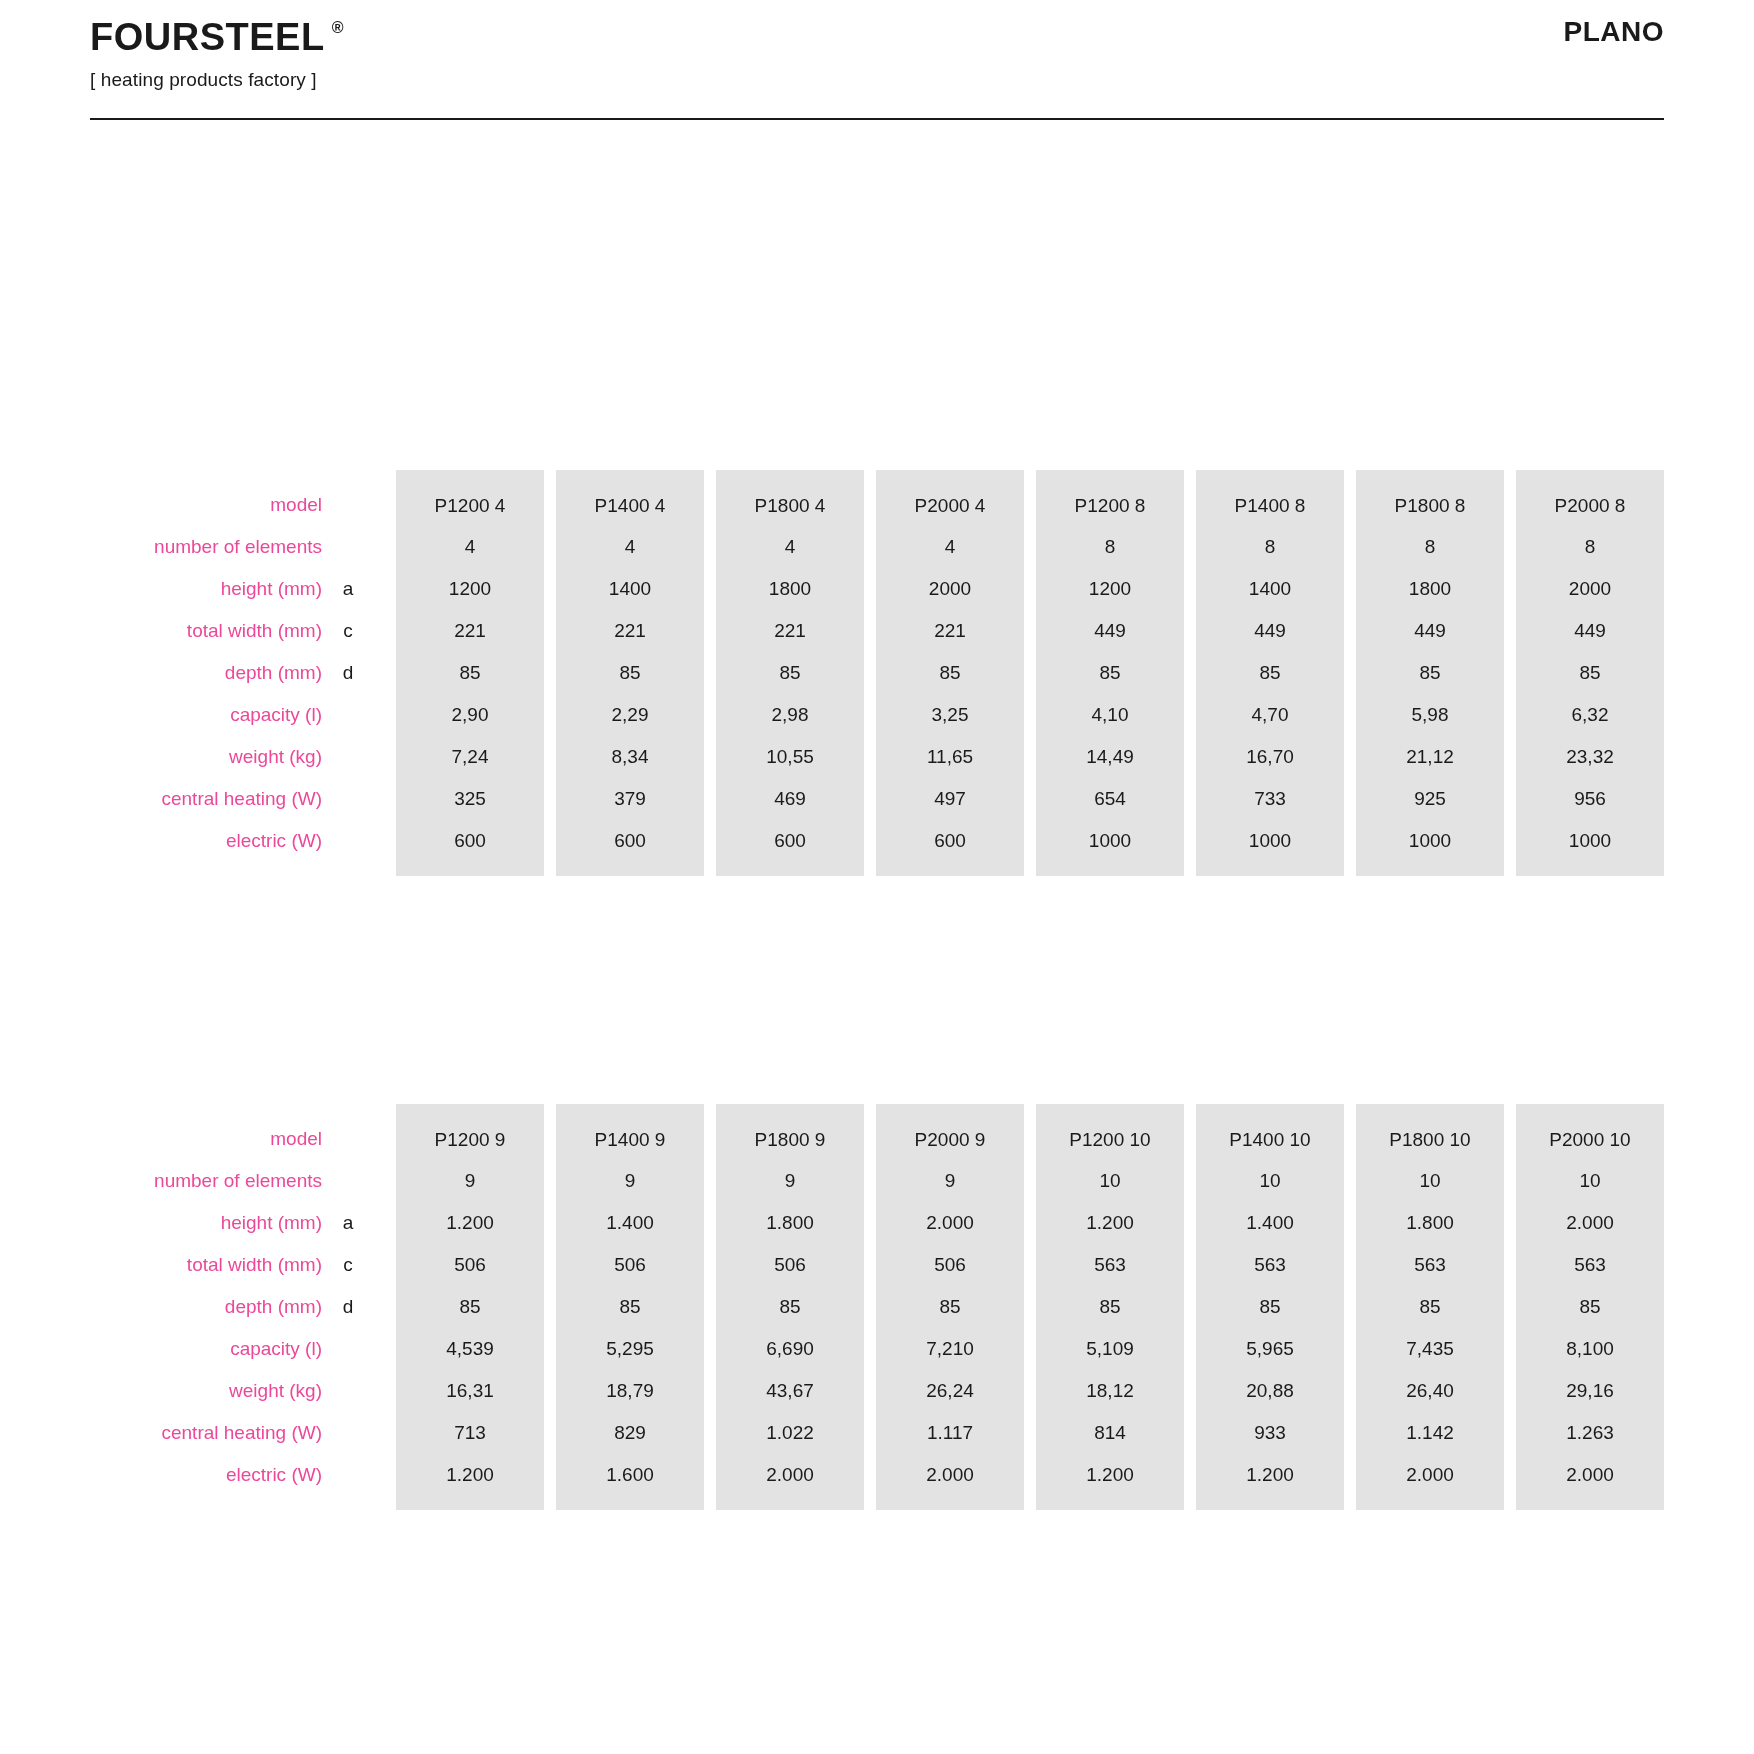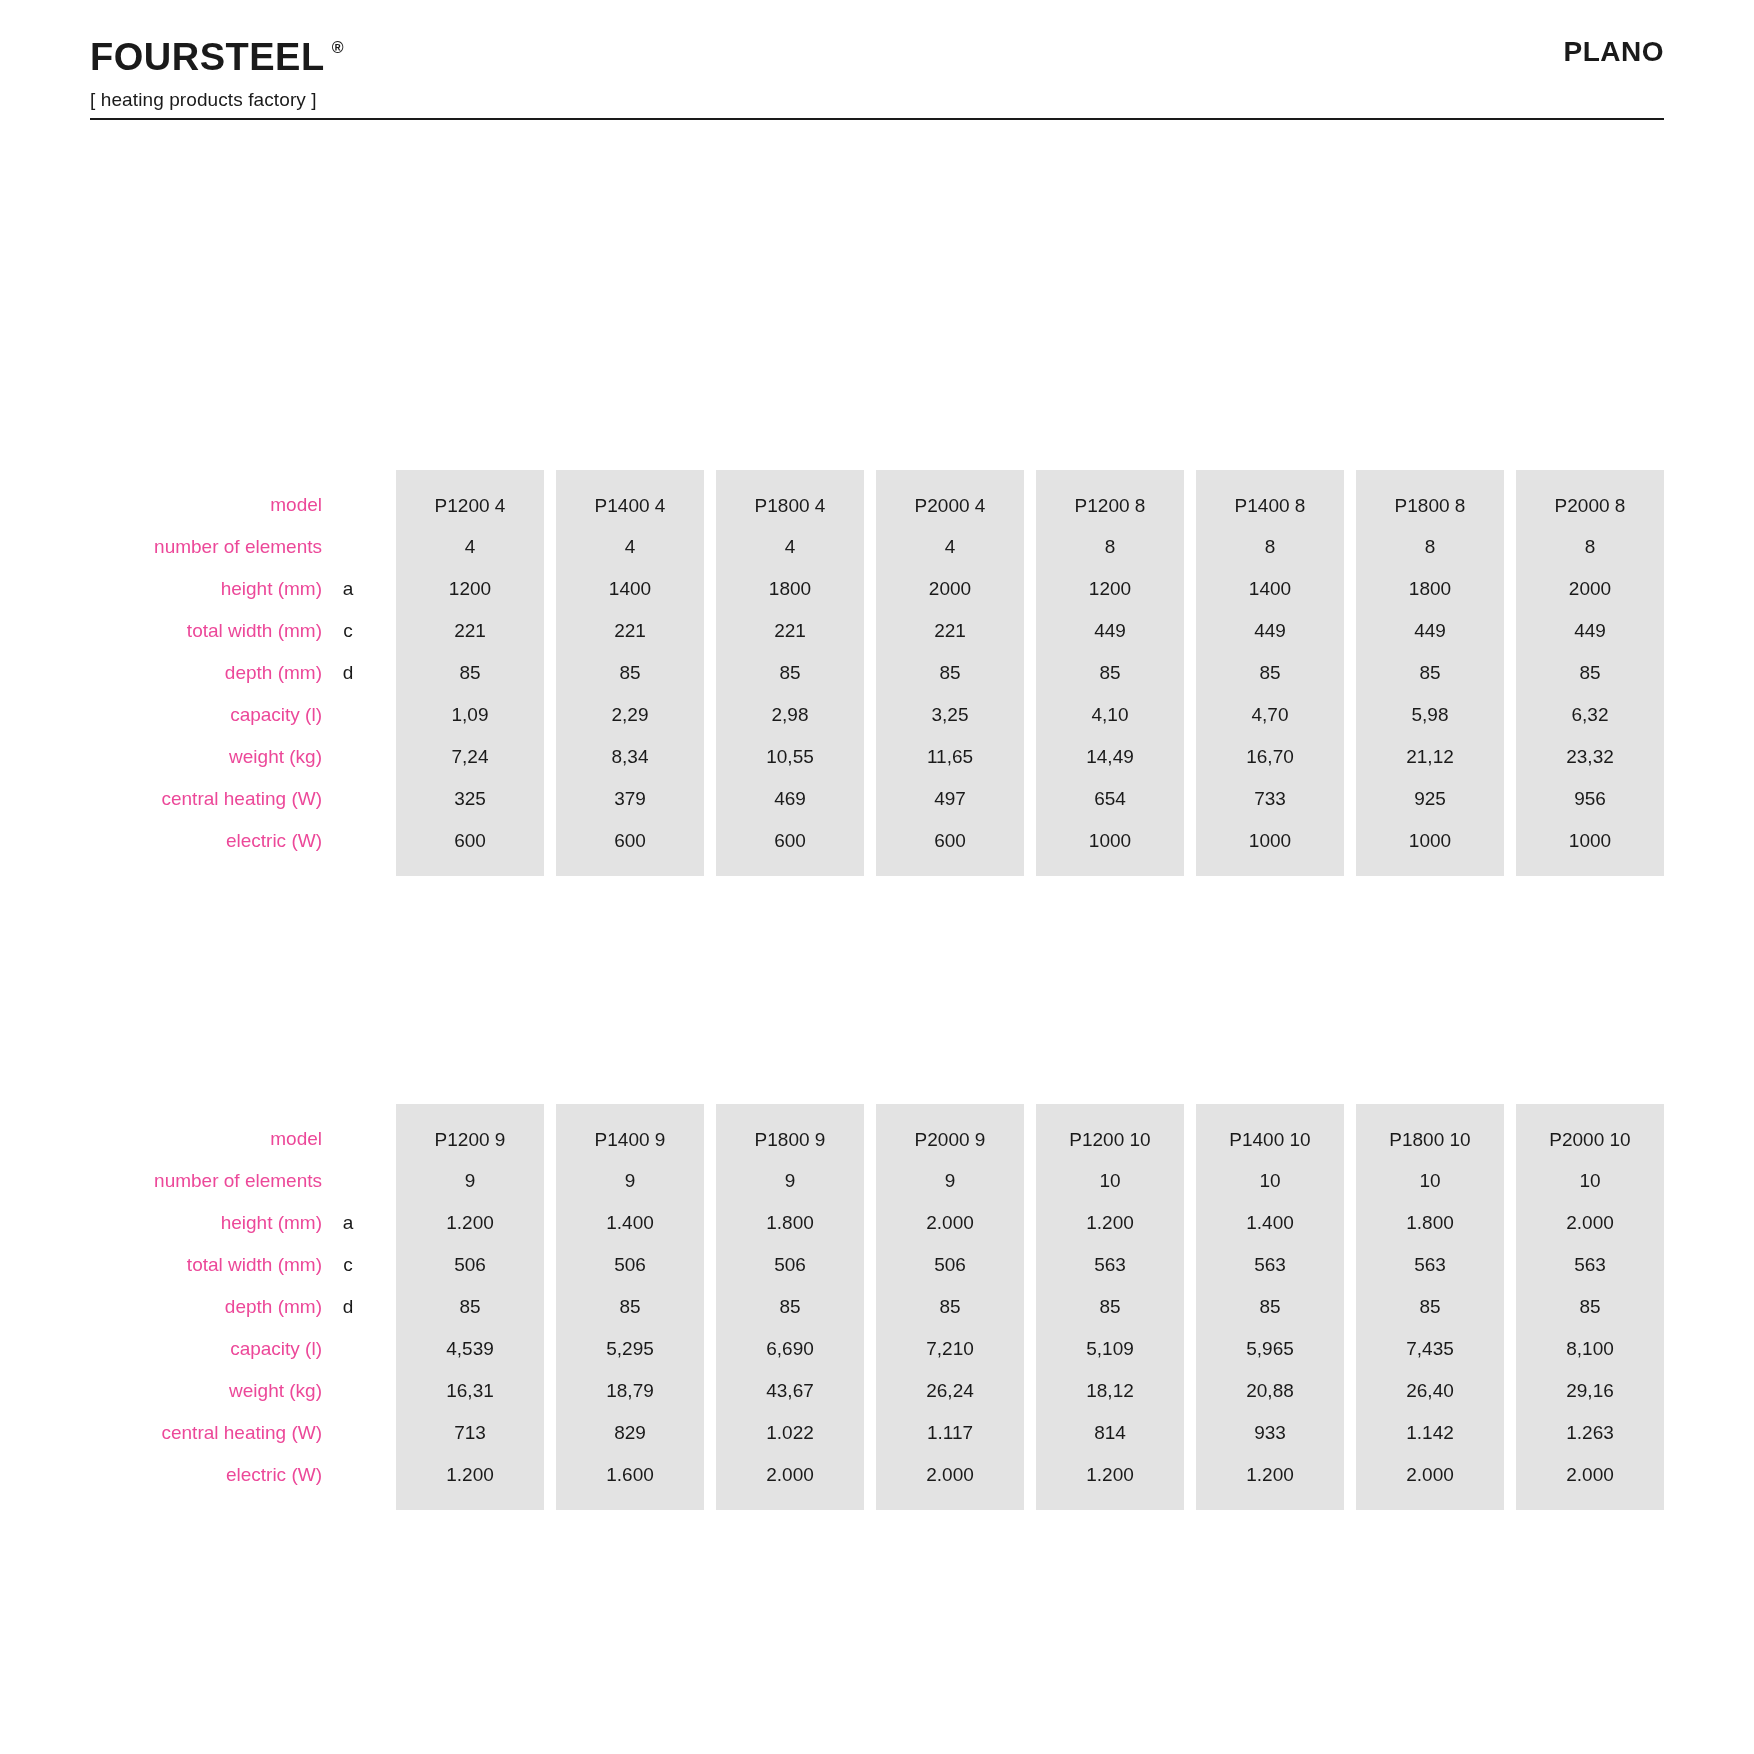--- a/index.html
+++ b/index.html
@@ -19,21 +19,21 @@
     width: 1754px;
     height: 1754px;
     box-sizing: border-box;
     padding: 0 90px;
   }
 
   
   .header {
     position: relative;
     height: 120px;
-    padding-top: 38px;
+    padding-top: 18px;
     box-sizing: border-box;
     border-bottom: 2px solid #1a1a1a;
     display: flex;
     justify-content: space-between;
     align-items: flex-start;
   }
   .brand-block {
     display: flex;
     flex-direction: column;
   }
@@ -274,21 +274,21 @@
             <td class="data-cell">85</td>
             <td class="gap-cell"></td>
             <td class="data-cell">85</td>
             <td class="gap-cell"></td>
             <td class="data-cell">85</td>
           </tr>
           <tr class="row">
             <td class="label-cell">capacity (l)</td>
             <td class="dim-cell"></td>
             <td class="spacer-cell"></td>
-            <td class="data-cell">1,09</td>
+            <td class="data-cell">2,90</td>
             <td class="gap-cell"></td>
             <td class="data-cell">2,29</td>
             <td class="gap-cell"></td>
             <td class="data-cell">2,98</td>
             <td class="gap-cell"></td>
             <td class="data-cell">3,25</td>
             <td class="gap-cell"></td>
             <td class="data-cell">4,10</td>
             <td class="gap-cell"></td>
             <td class="data-cell">4,70</td>

